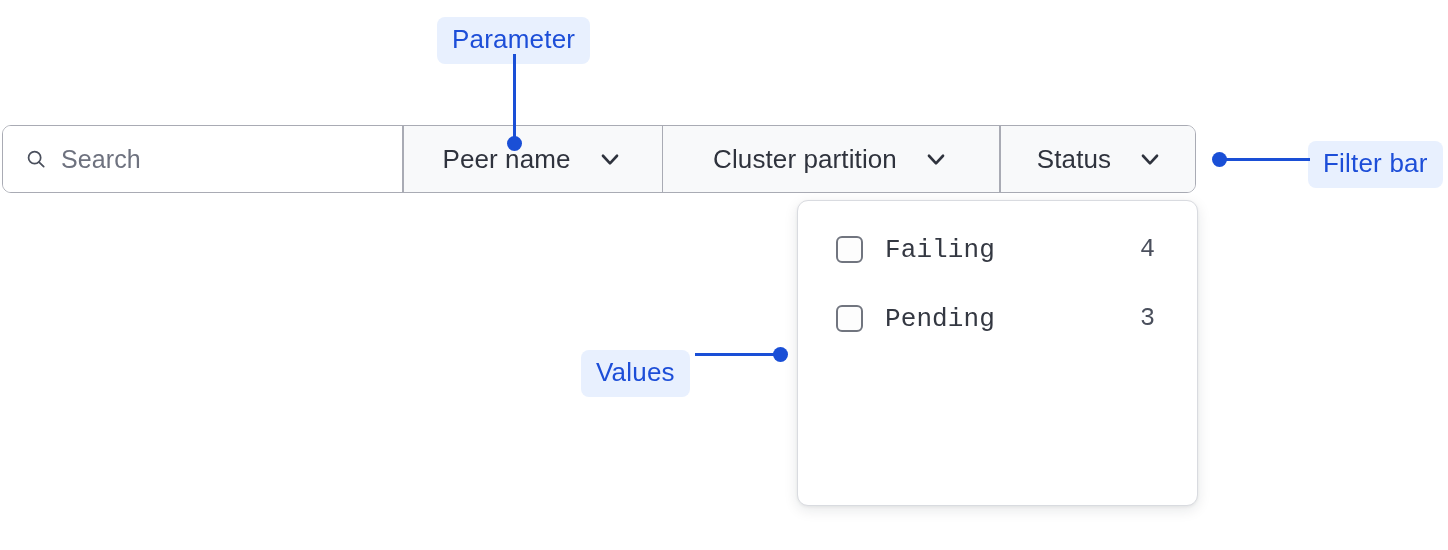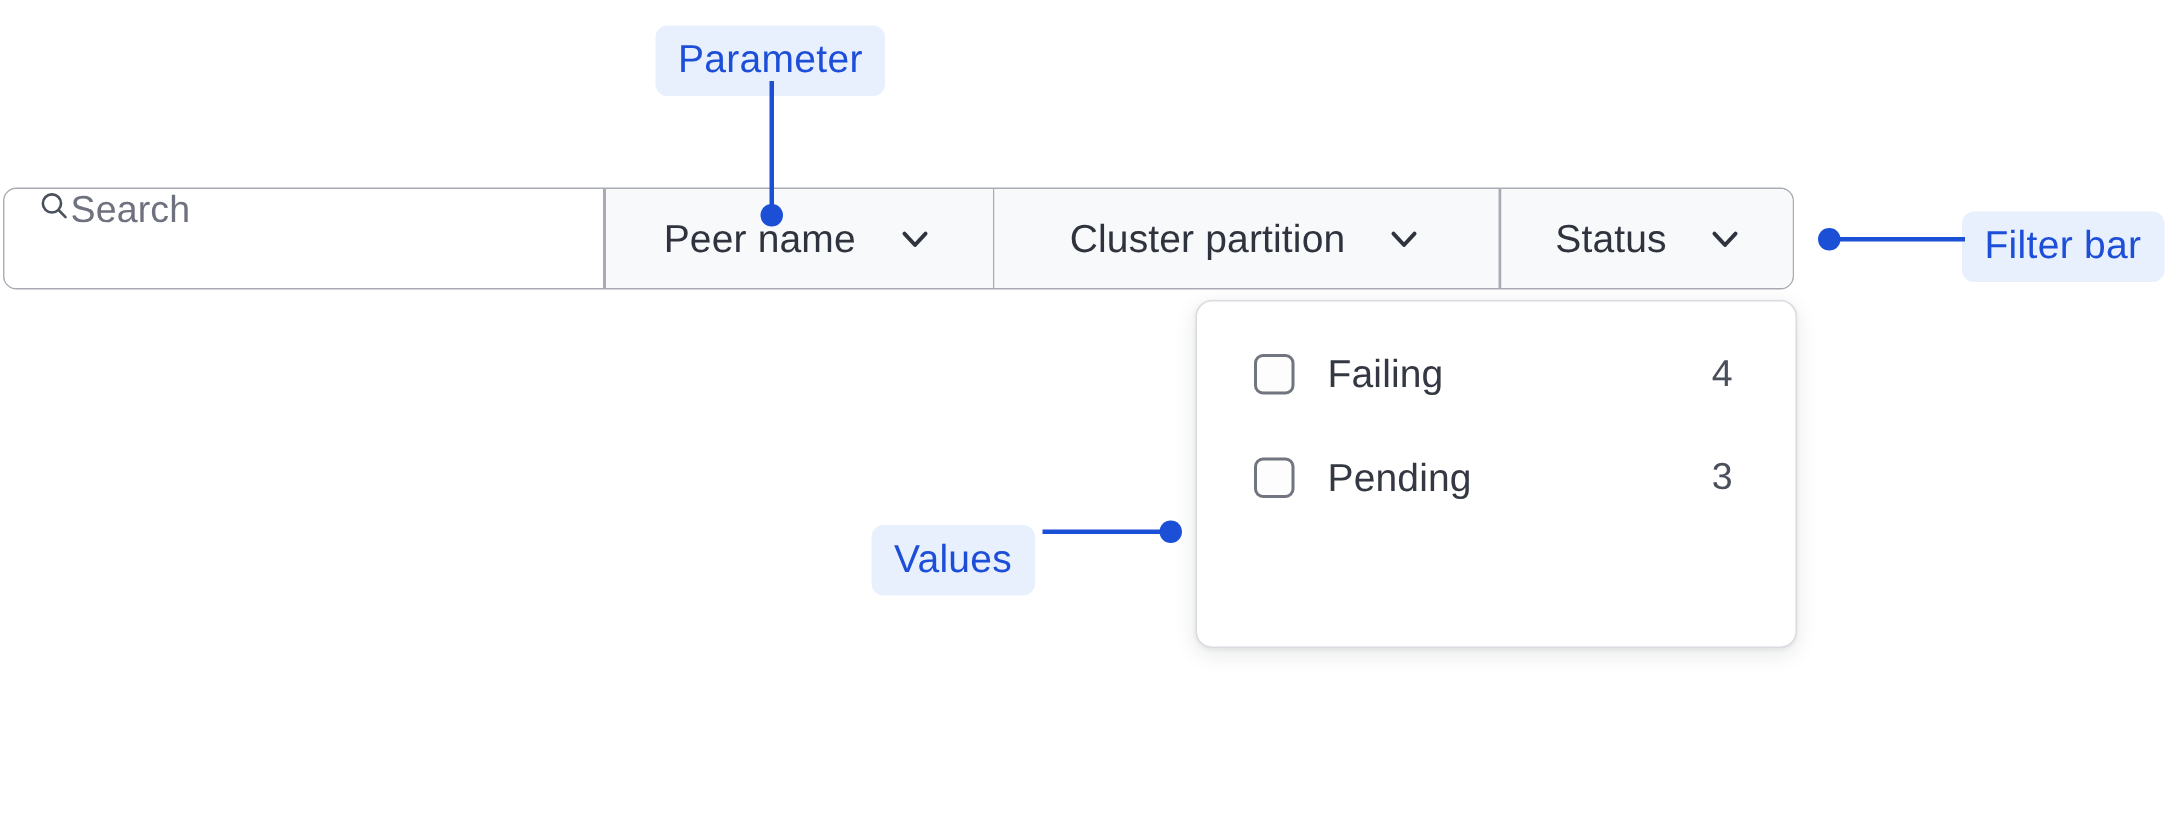--- a/index.html
+++ b/index.html
@@ -28,21 +28,22 @@
     border-radius: 9px;
     display: flex;
     align-items: stretch;
     background: #ffffff;
     overflow: hidden;
   }
 
   .fb-search {
     flex: 0 0 399px;
     display: flex;
-    gap: 0;
+    align-items: center;
+    gap: 14px;
     padding: 0 22px;
     background: #ffffff;
     box-sizing: border-box;
   }
   .search-icon {
     flex: 0 0 auto;
     width: 22px;
     height: 22px;
     display: block;
     color: #4a4f5c;
@@ -84,27 +85,28 @@
   #dd-peer      { flex: 0 0 258px; }
   #dd-partition { flex: 0 0 336px; }
   #dd-status    { flex: 0 0 auto; width: 199px; }
 
   
   #values-panel {
     position: absolute;
     left: 797px;
     top: 200px;
     width: 401px;
-    height: 232px;
+    height: 306px;
     box-sizing: border-box;
     background: #ffffff;
     border: 1.5px solid #d9dbe0;
     border-radius: 11px;
     box-shadow: 0 4px 14px rgba(24,28,40,.10), 0 1px 3px rgba(24,28,40,.06);
     padding: 14px 0;
+    font-family: Liberation Mono, monospace;
   }
   .value-row {
     height: 69px;
     display: flex;
     align-items: center;
     padding: 0 42px 0 38px;
     box-sizing: border-box;
   }
   .value-checkbox {
     flex: 0 0 auto;

